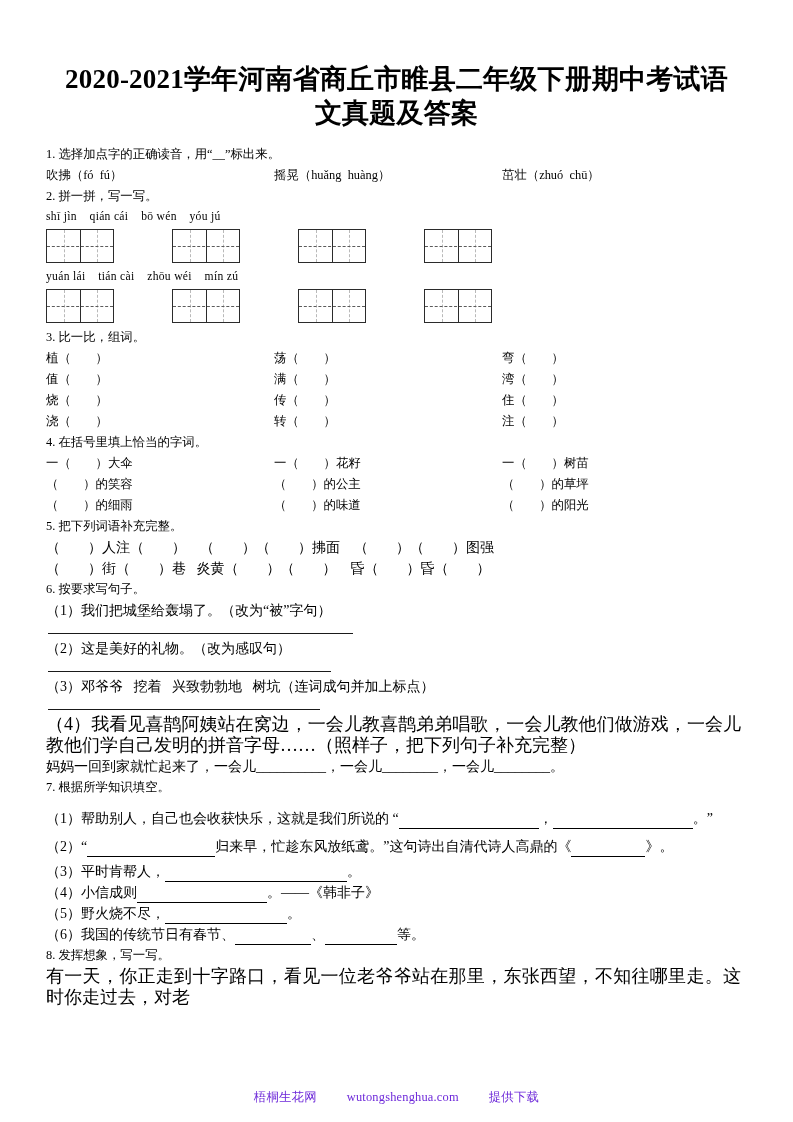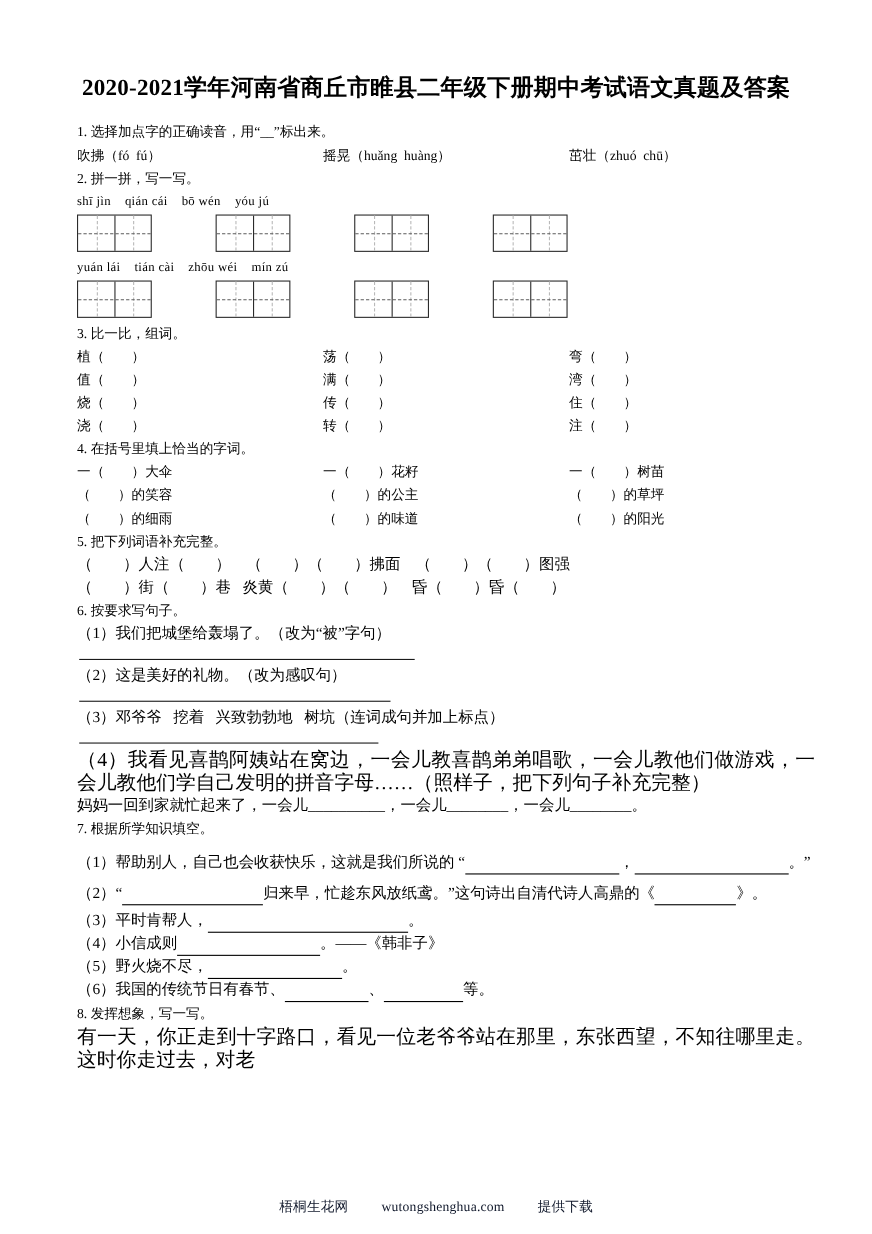--- a/index.html
+++ b/index.html
@@ -17,29 +17,29 @@
   .page {
     position: relative;
     width: 793px;
     height: 1122px;
     padding: 0;
   }
 
   .title {
     margin: 0;
     padding: 62px 60px 0 60px;
-    font-size: 21px;
+    font-size: 27px;
     font-weight: bold;
     line-height: 34px;
     text-align: center;
     letter-spacing: 0.2px;
   }
 
   .body-area {
-    padding: 14px 52px 0 70px;
+    padding: 14px 52px 0 46px;
   }
 
   .qline {
     font-size: 14px;
     line-height: 21px;
     white-space: pre;
     margin: 0;
   }
 
   .qhead { font-size: 12.4px; line-height: 21px; margin: 0; }
@@ -118,21 +118,21 @@
     text-align: justify;
   }
 
   .footer {
     position: absolute;
     left: 0;
     right: 0;
     bottom: 16px;
     text-align: center;
     font-size: 12.4px;
-    color: #0f172a;
+    color: #6d28d9;
     letter-spacing: 0.2px;
   }
   .footer span { display: inline-block; }
   .footer .gap { width: 30px; }
   .footer .url { font-family: "Liberation Serif", "DejaVu Serif", serif; }
 </style>
 </head>
 <body>
 
 <div class="page">

